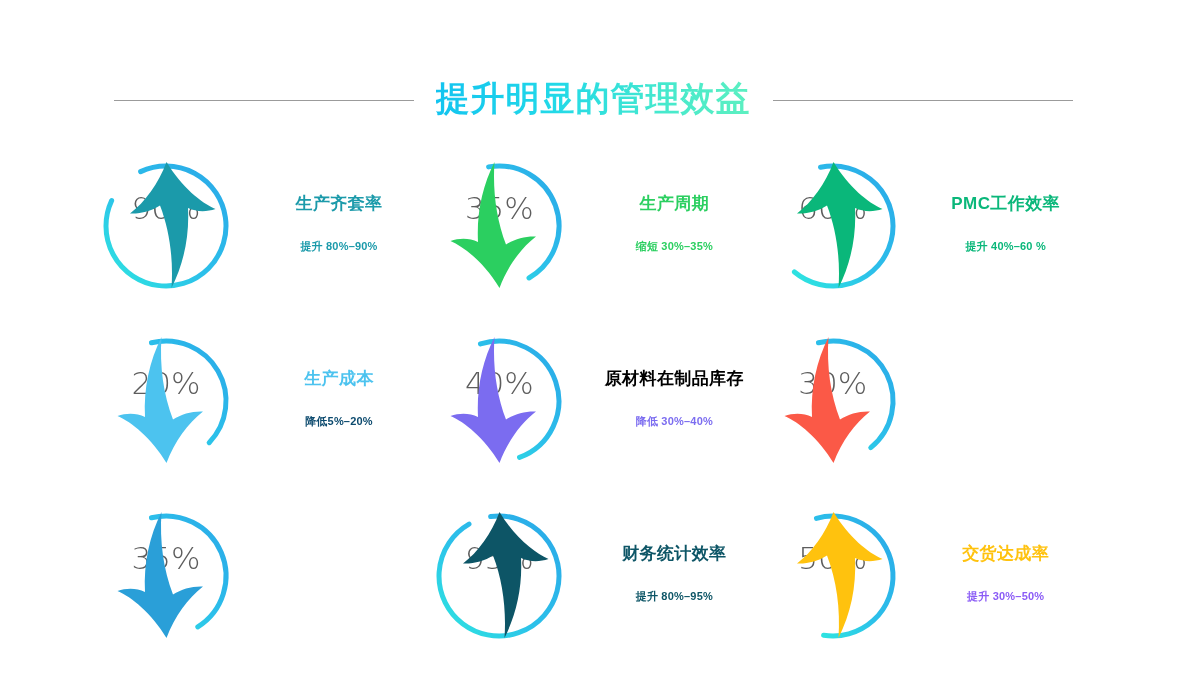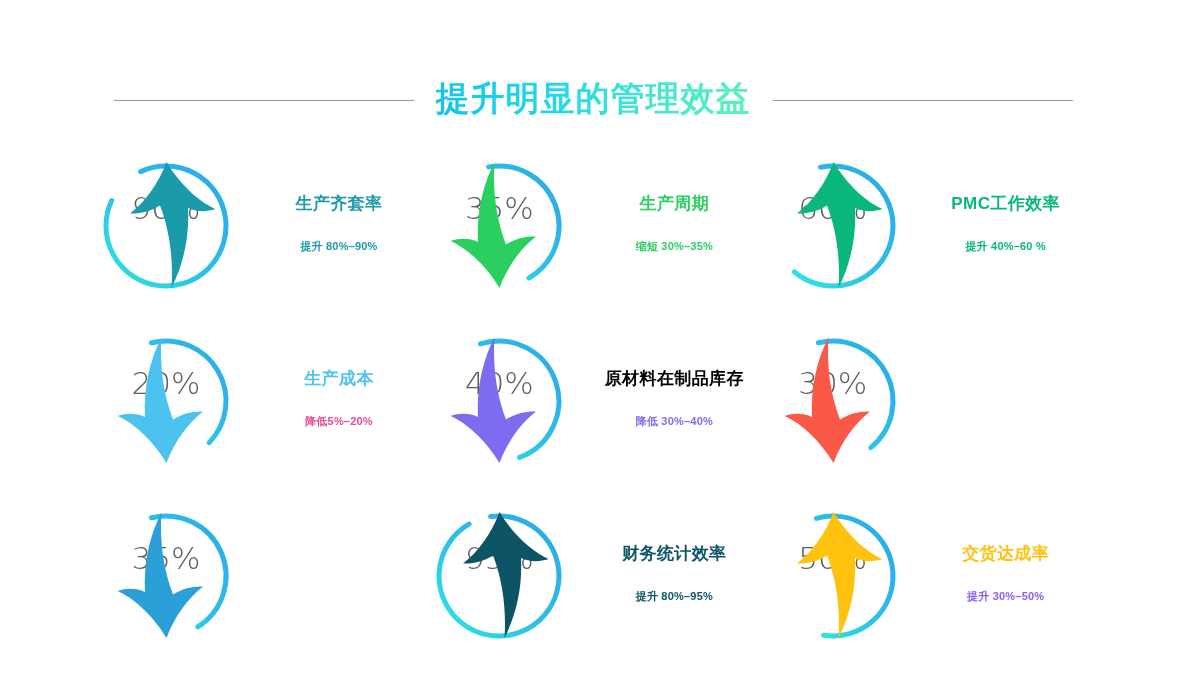--- a/index.html
+++ b/index.html
@@ -254,21 +254,21 @@
         <div class="pct">20%</div>
         <div class="arrow-wrap">
           <svg width="25" height="28" viewBox="0 0 25 28">
             <path d="M12.6 26.4 C9.6 21.4 5.6 18.2 2.8 17.0 C4.6 16.4 6.6 16.4 8.3 17.2 C8.0 11.4 9.2 6.0 11.6 1.2 C11.2 7.0 12.0 12.8 13.9 17.7 C15.6 16.6 17.8 16.0 19.9 16.1 C16.9 18.4 14.2 22.1 12.6 26.4 Z" fill="#4cc3ef"></path>
           </svg>
         </div>
       </div>
     </div>
     <div class="texts">
       <div class="card-title" style="color:#4cc3ef">生产成本</div>
-      <div class="card-sub" style="color:#ec4899">降低5%–20%</div>
+      <div class="card-sub" style="color:#0c4a6e">降低5%–20%</div>
     </div>
   </div>
       <div class="card">
     <div class="dial">
       <svg viewBox="0 0 140 140">
         <defs>
           <linearGradient id="ringgrad4" x1="1" y1="0" x2="0" y2="1">
             <stop offset="0%" stop-color="#2aa8e8"></stop>
             <stop offset="55%" stop-color="#2cc0ea"></stop>
             <stop offset="100%" stop-color="#2ee6e0"></stop>

